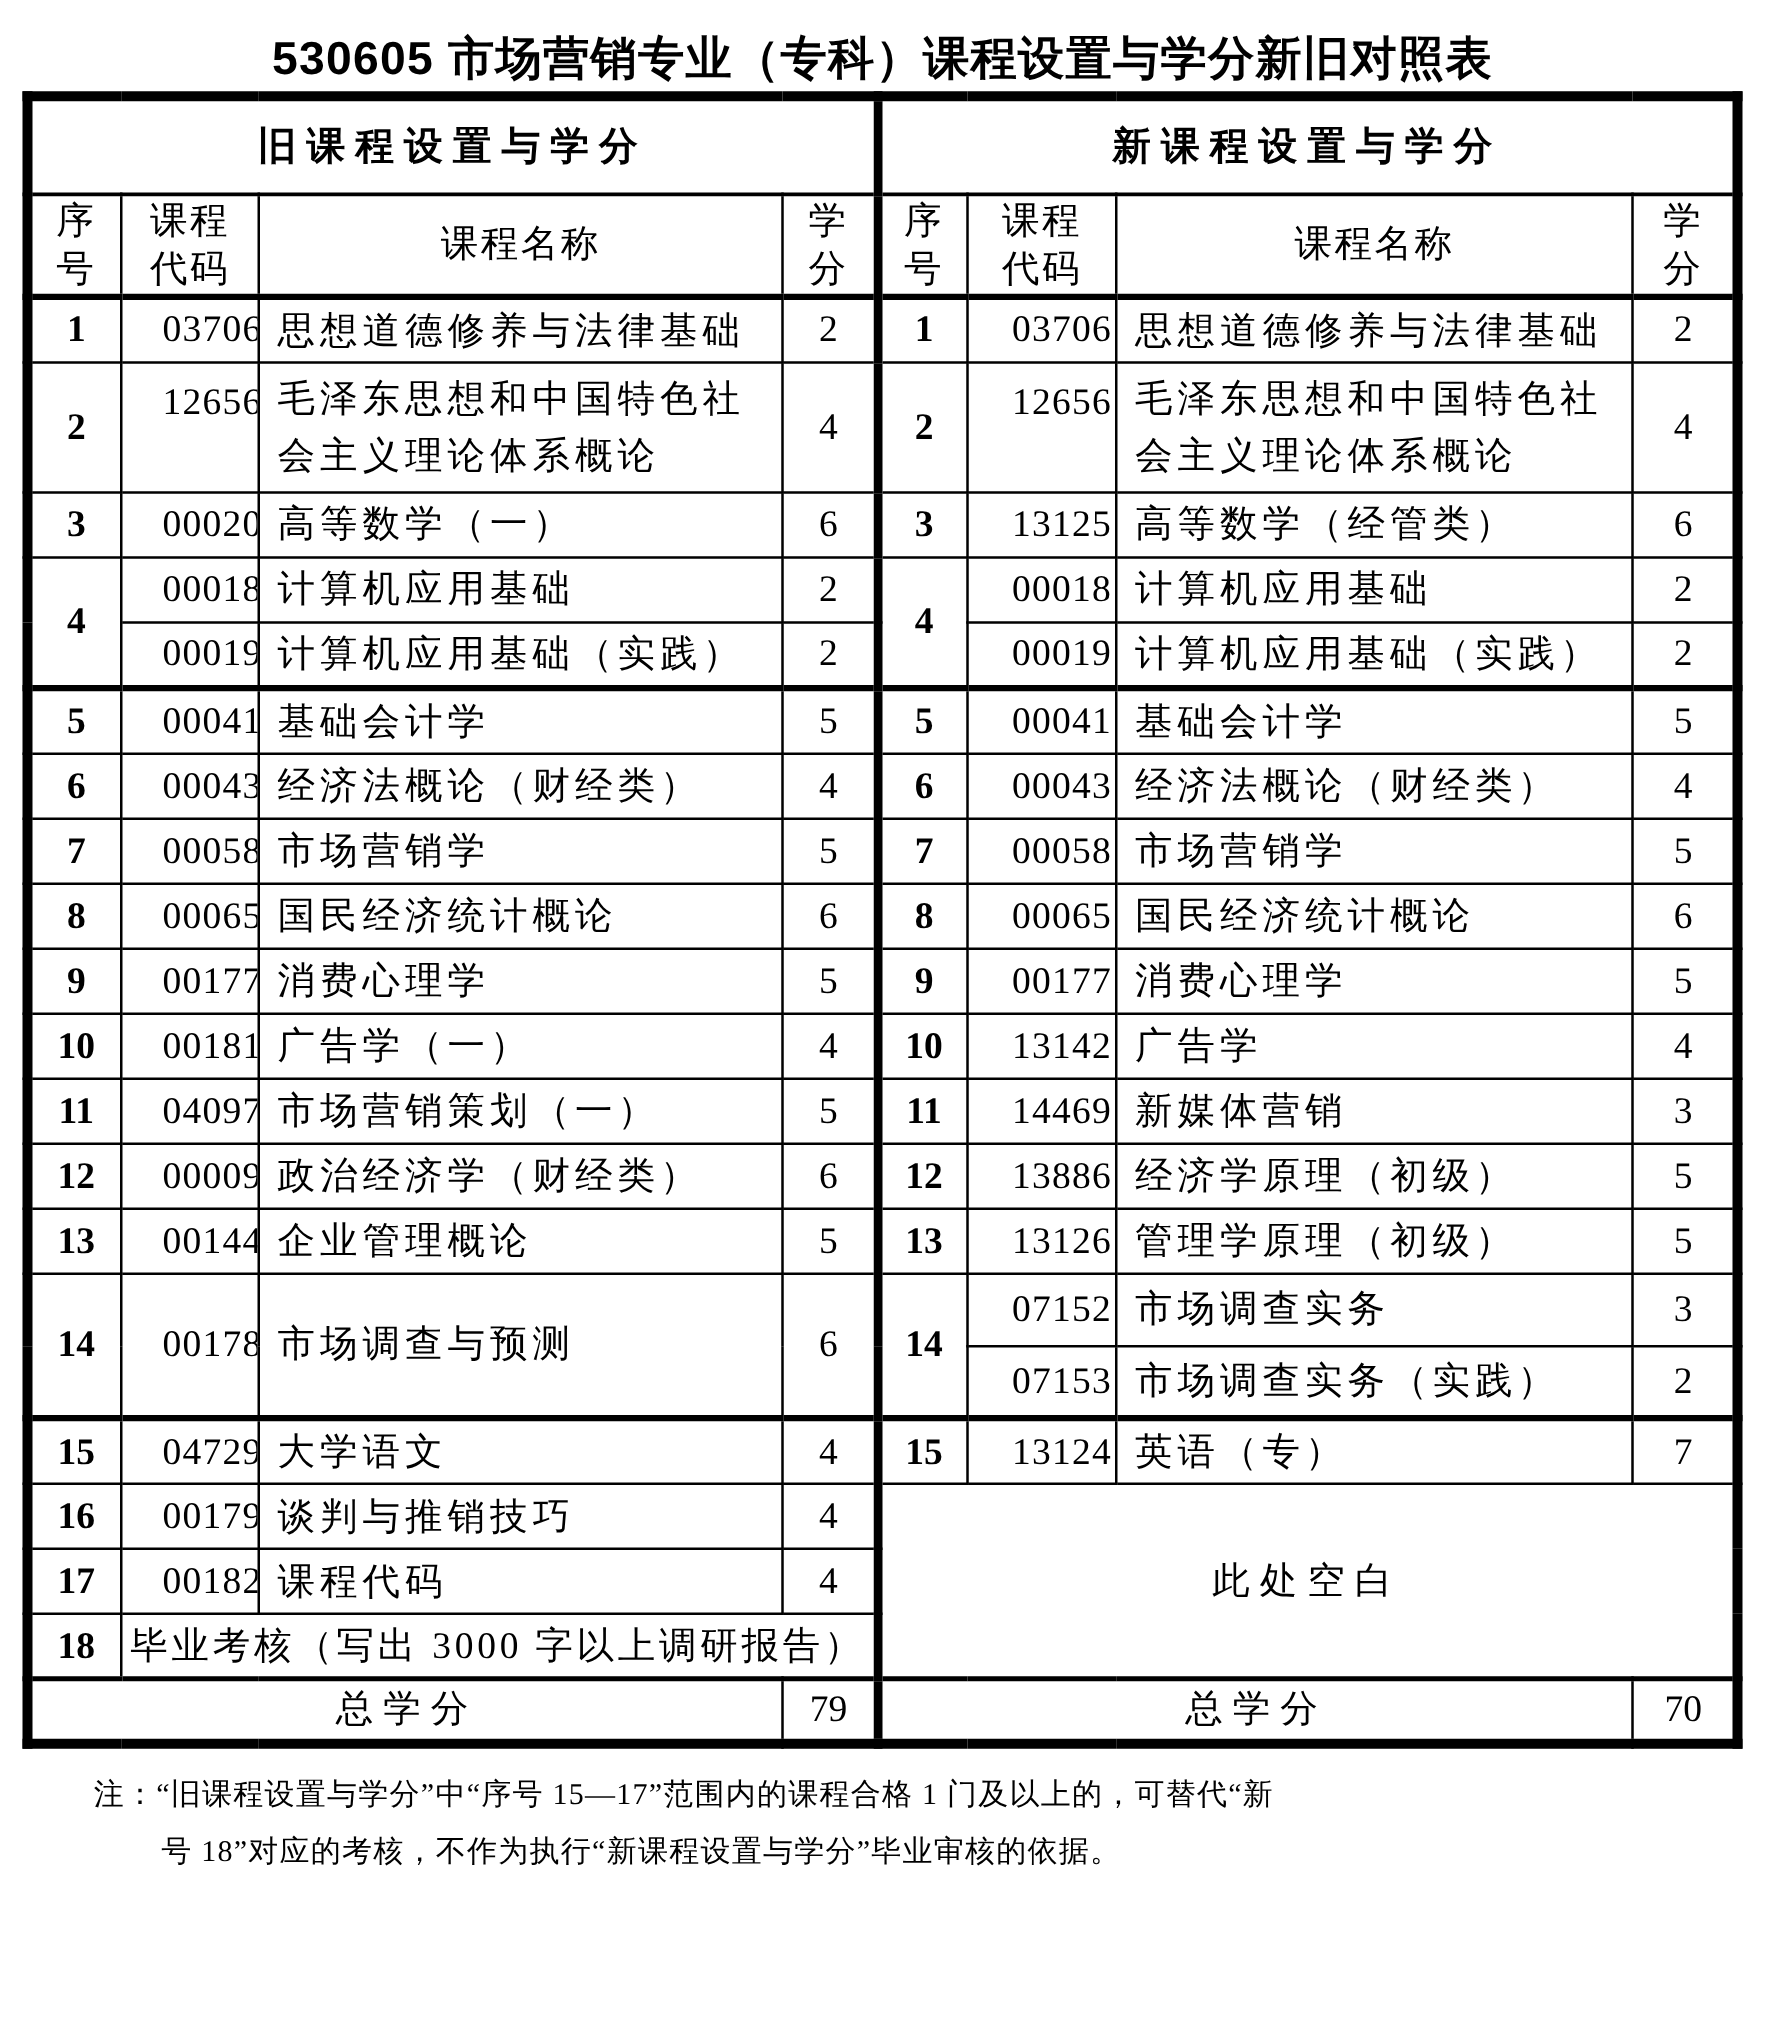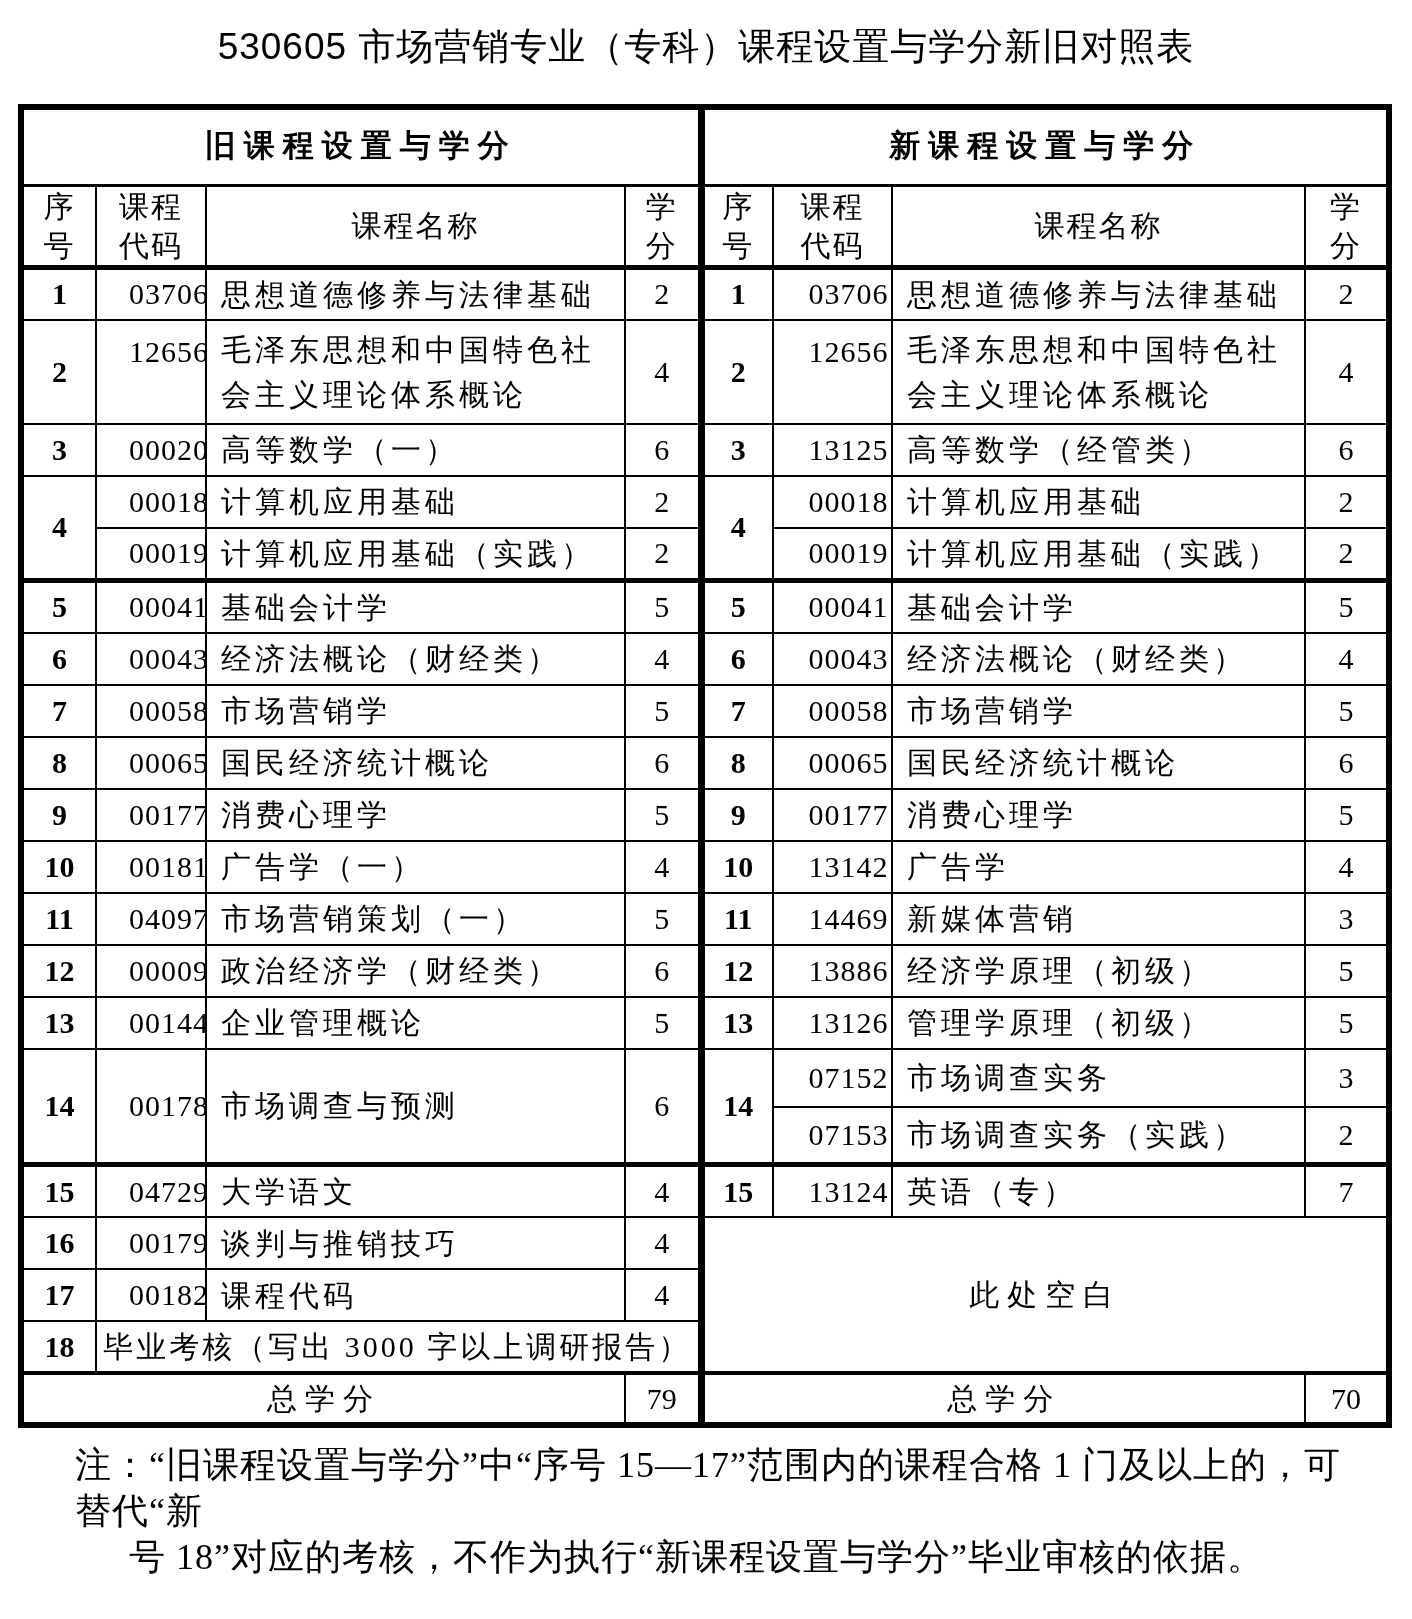--- a/index.html
+++ b/index.html
@@ -5,30 +5,30 @@
   html,body { margin:0; padding:0; background:#ffffff; }
   body {
     width:1412px; height:1619px;
     font-family:"Liberation Serif","DejaVu Serif",serif;
     color:#000;
   }
   .title {
     margin-top:22px;
     text-align:center;
     font-family:"Liberation Sans","DejaVu Sans",sans-serif;
-    font-weight:normal;
+    font-weight:bold;
     font-size:37px;
     letter-spacing:1px;
   }
   table.cmp {
     table-layout:fixed;
     border-collapse:collapse;
     width:1368px;
-    margin:32px 0 0 18px;
-    border:6px solid #000000;
+    margin:1px 0 0 18px;
+    border:8px solid #000000;
   }
   td {
     border:2px solid #000;
     text-align:center;
     vertical-align:middle;
     font-size:30px;
     padding:0;
     line-height:1.25;
     overflow:hidden;
   }
@@ -45,21 +45,21 @@
   .top   { vertical-align:top; padding-top:12px; }
   .bb5   { border-bottom-width:5px; }
   .bb4   { border-bottom-width:4px; }
   .dv    { border-left-width:7px; }
   .grad  { text-align:center; letter-spacing:3px; }
   .blankc{ letter-spacing:8px; }
   .totlabel { letter-spacing:8px; }
   .note {
     margin:14px 0 0 75px;
     width:1280px;
-    font-size:36px;
+    font-size:24px;
     line-height:46px;
     letter-spacing:1px;
   }
   .note .cont { padding-left:54px; }
 </style>
 </head>
 <body>
 
 <div class="title">530605 市场营销专业（专科）课程设置与学分新旧对照表</div>
 

